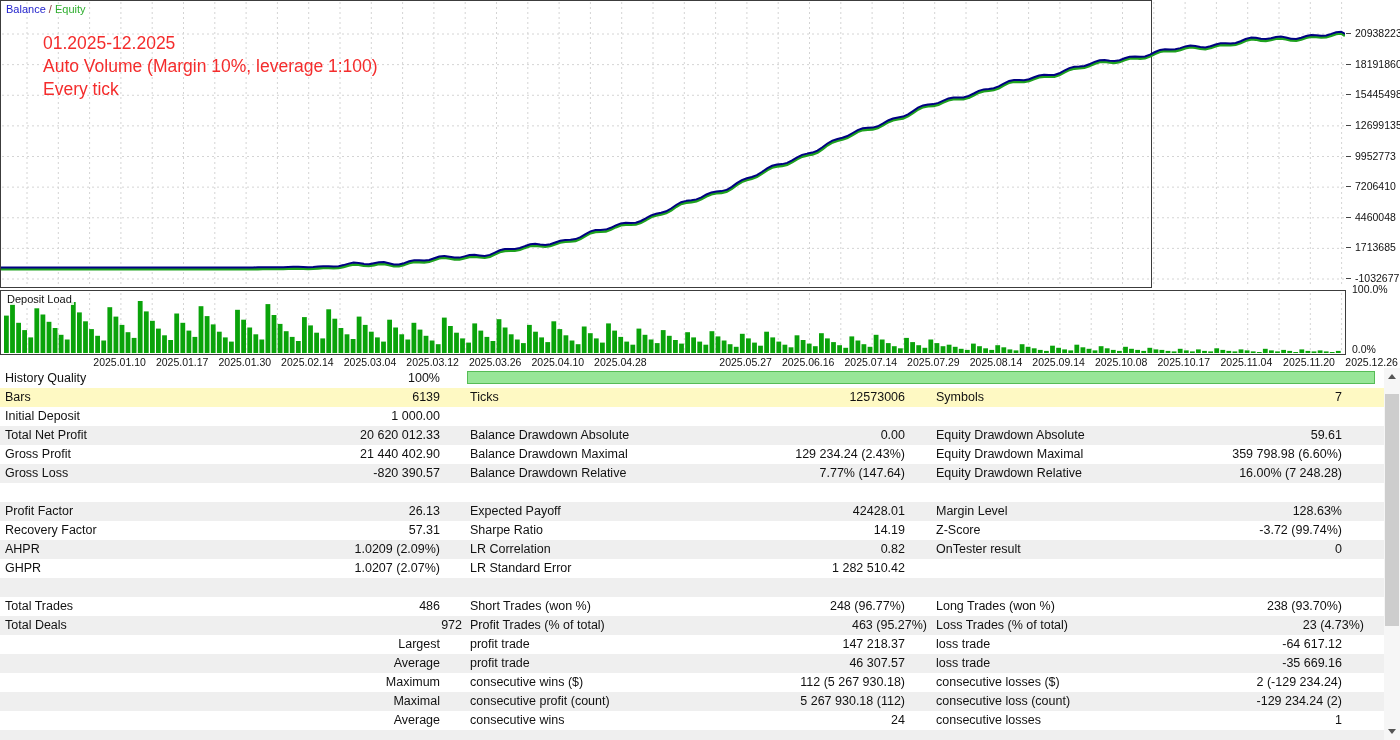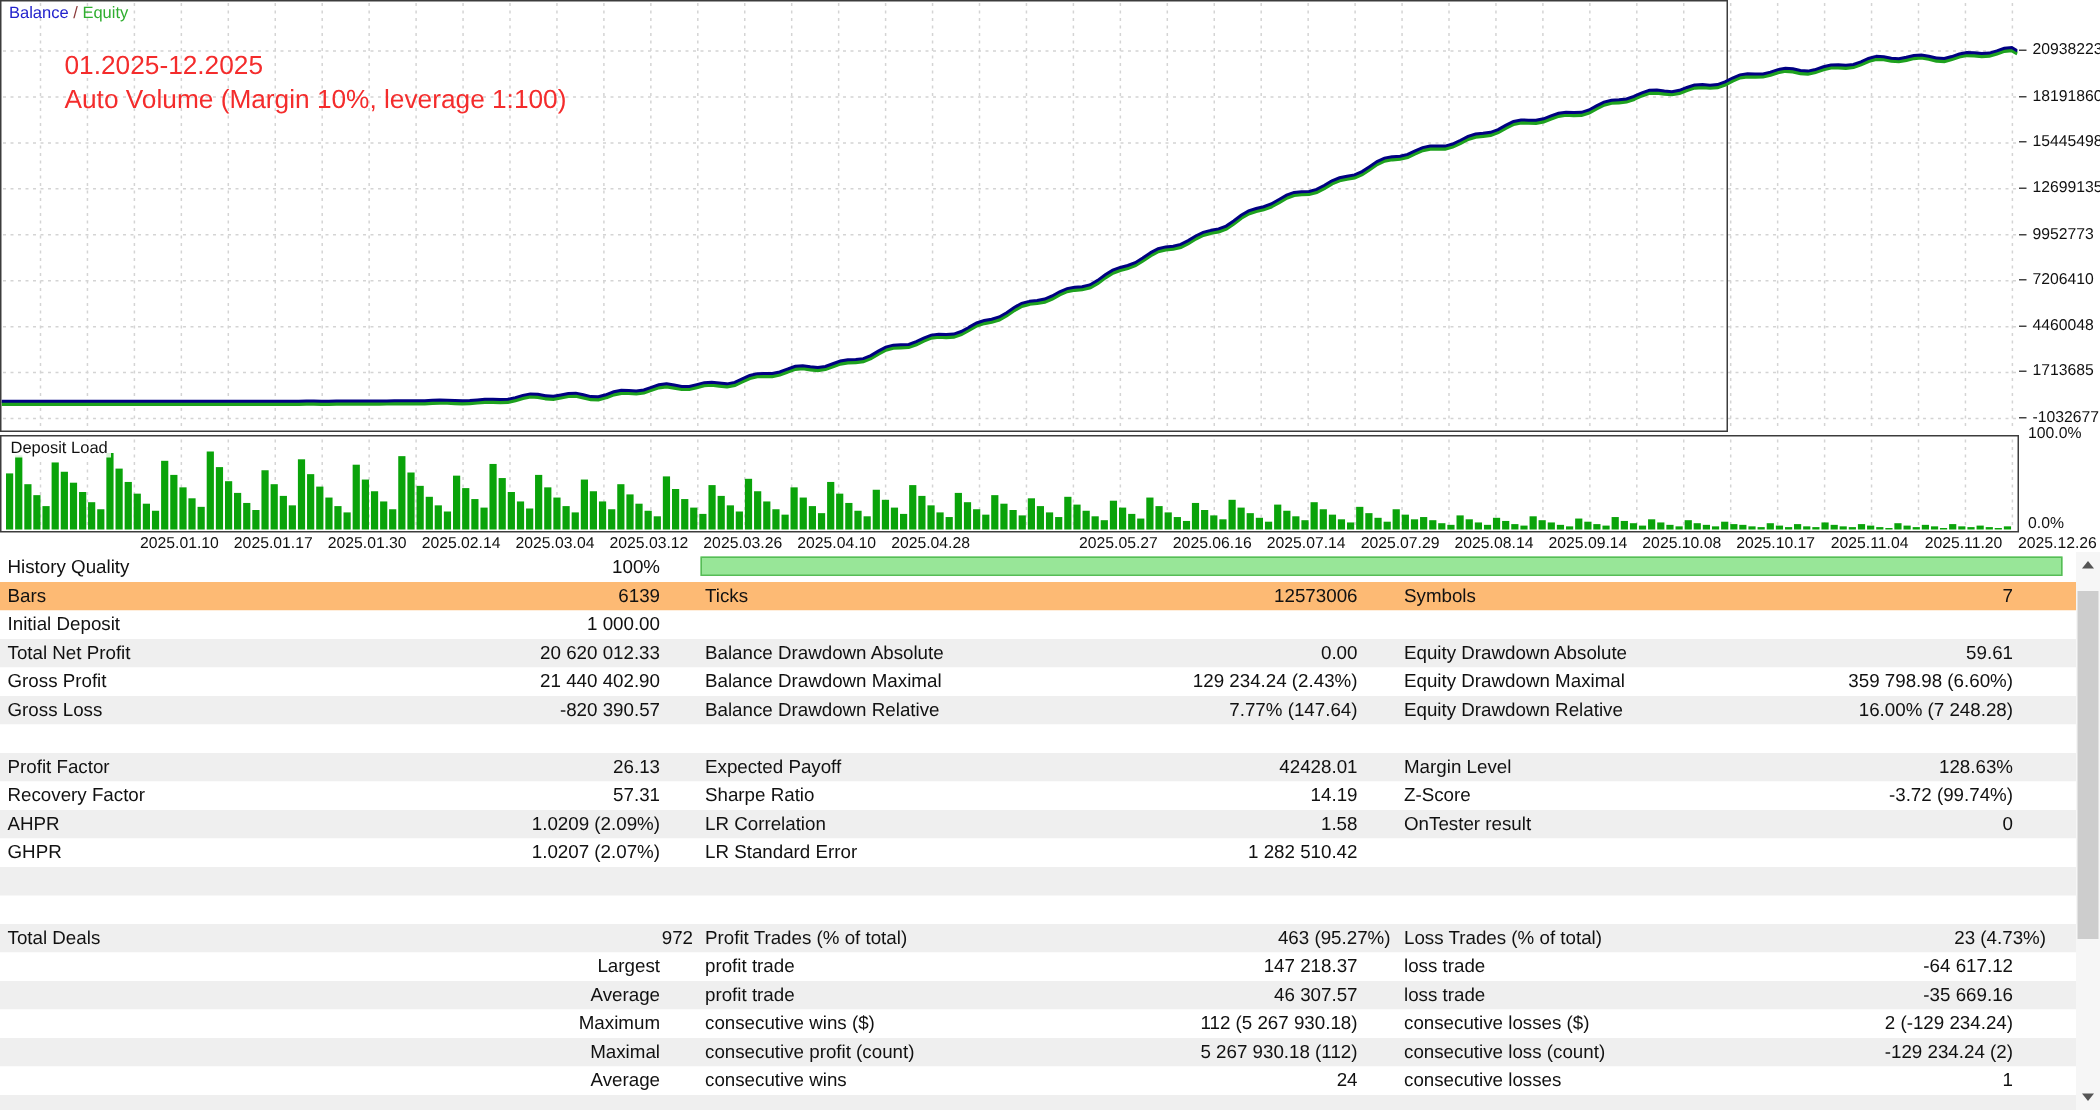--- a/index.html
+++ b/index.html
@@ -95,20 +95,21 @@
         <line x1="1" y1="216.75" x2="1343" y2="216.75" stroke="#d4d4d4" stroke-width="1" stroke-dasharray="2,3"></line>
         <line x1="1" y1="247.37500557555677" x2="1343" y2="247.37500557555677" stroke="#d4d4d4" stroke-width="1" stroke-dasharray="2,3"></line>
         <line x1="1" y1="278" x2="1343" y2="278" stroke="#d4d4d4" stroke-width="1" stroke-dasharray="2,3"></line>
         <path d="M0.0 266.5 L5.0 266.5 L10.0 266.5 L15.0 266.5 L20.0 266.5 L25.0 266.5 L30.0 266.5 L35.0 266.5 L40.0 266.5 L45.0 266.5 L50.0 266.5 L55.0 266.5 L60.0 266.5 L65.0 266.5 L70.0 266.5 L75.0 266.5 L80.0 266.5 L85.0 266.5 L90.0 266.5 L95.0 266.5 L100.0 266.5 L105.0 266.5 L107.5 266.5 L112.5 266.5 L117.5 266.5 L122.5 266.5 L127.5 266.5 L132.5 266.5 L137.5 266.5 L142.5 266.5 L147.5 266.5 L152.5 266.5 L157.5 266.5 L162.5 266.5 L167.5 266.5 L172.5 266.5 L177.5 266.5 L182.5 266.5 L187.5 266.5 L188.2 266.5 L193.2 266.5 L198.2 266.5 L203.2 266.4 L208.2 266.4 L213.2 266.5 L218.2 266.5 L223.2 266.4 L228.2 266.4 L233.2 266.4 L238.2 266.4 L241.9 266.4 L246.9 266.4 L251.9 266.4 L256.9 266.3 L261.9 266.2 L266.9 266.2 L271.9 266.2 L276.9 266.2 L281.9 266.2 L282.2 266.2 L287.2 265.9 L292.2 265.7 L297.2 265.8 L302.2 266.0 L307.2 266.2 L312.2 266.0 L317.2 265.6 L322.2 265.2 L322.6 265.2 L327.6 265.2 L332.6 265.4 L337.6 265.2 L342.6 264.1 L347.6 262.6 L352.6 261.6 L357.6 261.9 L362.6 262.8 L362.9 262.9 L367.9 263.2 L372.9 262.3 L377.9 261.3 L382.9 261.1 L387.9 262.2 L392.9 263.4 L397.9 263.5 L402.9 262.2 L403.2 262.1 L408.2 260.2 L413.2 259.2 L418.2 259.3 L423.2 259.6 L428.2 259.0 L433.2 257.2 L438.2 255.5 L443.2 254.9 L443.5 254.9 L448.5 255.7 L453.5 256.6 L458.5 256.6 L463.5 255.4 L468.5 254.1 L473.5 253.8 L478.5 254.4 L483.5 254.9 L483.8 254.9 L488.8 253.9 L493.8 251.6 L498.8 249.3 L503.8 248.1 L508.8 248.0 L513.8 248.0 L518.8 247.0 L523.8 245.1 L524.2 245.0 L529.2 243.2 L534.2 242.8 L539.2 243.5 L544.2 244.0 L549.2 243.3 L554.2 241.5 L559.2 239.7 L564.2 238.9 L564.5 238.9 L569.5 238.7 L574.5 238.1 L579.5 236.1 L584.5 233.1 L589.5 230.4 L594.5 229.1 L599.5 228.9 L604.5 228.6 L604.8 228.6 L609.8 226.8 L614.8 224.4 L619.8 222.4 L624.8 221.8 L629.8 222.0 L634.8 221.7 L639.8 220.0 L644.8 217.3 L645.1 217.1 L650.1 214.3 L655.1 212.7 L660.1 211.8 L665.1 210.3 L670.1 207.5 L675.1 204.0 L680.1 201.2 L685.1 199.9 L685.4 199.8 L690.4 199.3 L695.4 198.4 L700.4 196.3 L705.4 193.5 L710.4 191.4 L715.4 190.5 L720.4 190.1 L725.4 188.9 L725.8 188.8 L730.8 185.9 L735.8 182.2 L740.8 179.1 L745.8 177.3 L750.8 176.0 L755.8 174.1 L760.8 171.0 L765.8 167.6 L766.1 167.4 L771.1 164.8 L776.1 163.6 L781.1 163.1 L786.1 161.9 L791.1 159.4 L796.1 156.3 L801.1 153.9 L806.1 152.6 L806.4 152.5 L811.4 151.6 L816.4 149.7 L821.4 146.3 L826.4 142.5 L831.4 139.6 L836.4 138.0 L841.4 136.8 L846.4 135.0 L846.7 134.8 L851.7 132.0 L856.7 129.1 L861.7 127.3 L866.7 126.8 L871.7 126.6 L876.7 125.3 L881.7 122.7 L886.7 119.7 L887.0 119.5 L892.0 117.5 L897.0 116.5 L902.0 115.6 L907.0 113.4 L912.0 110.1 L917.0 106.7 L922.0 104.4 L927.0 103.5 L927.4 103.5 L932.4 103.1 L937.4 101.9 L942.4 99.6 L947.4 97.4 L952.4 96.4 L957.4 96.4 L962.4 96.4 L967.4 95.0 L967.7 94.9 L972.7 92.5 L977.7 89.9 L982.7 88.4 L987.7 87.9 L992.7 87.2 L997.7 85.4 L1002.7 82.6 L1007.7 80.1 L1008.0 80.0 L1013.0 79.0 L1018.0 79.1 L1023.0 79.2 L1028.0 78.2 L1033.0 76.3 L1038.0 74.5 L1043.0 73.8 L1048.0 74.0 L1048.3 74.0 L1053.3 73.9 L1058.3 72.3 L1063.3 69.6 L1068.3 67.1 L1073.3 65.8 L1078.3 65.5 L1083.3 65.0 L1088.3 63.3 L1088.6 63.1 L1093.6 60.9 L1098.6 59.2 L1103.6 59.0 L1108.6 59.7 L1113.6 60.1 L1118.6 59.2 L1123.6 57.3 L1128.6 55.7 L1129.0 55.7 L1134.0 55.4 L1139.0 55.8 L1144.0 55.4 L1149.0 53.6 L1154.0 51.0 L1159.0 48.9 L1164.0 48.2 L1169.0 48.4 L1169.3 48.4 L1174.3 48.3 L1179.3 47.1 L1184.3 45.4 L1189.3 44.5 L1194.3 44.9 L1199.3 46.0 L1204.3 46.4 L1209.3 45.3 L1209.6 45.2 L1214.6 43.5 L1219.6 42.3 L1224.6 42.2 L1229.6 42.5 L1234.6 42.0 L1239.6 40.2 L1244.6 38.0 L1249.6 36.6 L1249.9 36.5 L1254.9 36.8 L1259.9 37.8 L1264.9 38.1 L1269.9 37.2 L1274.9 36.0 L1279.9 35.6 L1284.9 36.5 L1289.9 37.7 L1290.2 37.7 L1295.2 38.0 L1300.2 36.7 L1305.2 35.0 L1310.2 34.0 L1315.2 34.2 L1320.2 34.7 L1325.2 34.4 L1330.2 32.9 L1335.2 31.2 L1340.2 30.7 L1344 33.0" fill="none" stroke="#1ea11e" stroke-width="2.8" transform="translate(0,1.7)"></path>
         <path d="M0.0 266.5 L5.0 266.5 L10.0 266.5 L15.0 266.5 L20.0 266.5 L25.0 266.5 L30.0 266.5 L35.0 266.5 L40.0 266.5 L45.0 266.5 L50.0 266.5 L55.0 266.5 L60.0 266.5 L65.0 266.5 L70.0 266.5 L75.0 266.5 L80.0 266.5 L85.0 266.5 L90.0 266.5 L95.0 266.5 L100.0 266.5 L105.0 266.5 L107.5 266.5 L112.5 266.5 L117.5 266.5 L122.5 266.5 L127.5 266.5 L132.5 266.5 L137.5 266.5 L142.5 266.5 L147.5 266.5 L152.5 266.5 L157.5 266.5 L162.5 266.5 L167.5 266.5 L172.5 266.5 L177.5 266.5 L182.5 266.5 L187.5 266.5 L188.2 266.5 L193.2 266.5 L198.2 266.5 L203.2 266.4 L208.2 266.4 L213.2 266.5 L218.2 266.5 L223.2 266.4 L228.2 266.4 L233.2 266.4 L238.2 266.4 L241.9 266.4 L246.9 266.4 L251.9 266.4 L256.9 266.3 L261.9 266.2 L266.9 266.2 L271.9 266.2 L276.9 266.2 L281.9 266.2 L282.2 266.2 L287.2 265.9 L292.2 265.7 L297.2 265.8 L302.2 266.0 L307.2 266.2 L312.2 266.0 L317.2 265.6 L322.2 265.2 L322.6 265.2 L327.6 265.2 L332.6 265.4 L337.6 265.2 L342.6 264.1 L347.6 262.6 L352.6 261.6 L357.6 261.9 L362.6 262.8 L362.9 262.9 L367.9 263.2 L372.9 262.3 L377.9 261.3 L382.9 261.1 L387.9 262.2 L392.9 263.4 L397.9 263.5 L402.9 262.2 L403.2 262.1 L408.2 260.2 L413.2 259.2 L418.2 259.3 L423.2 259.6 L428.2 259.0 L433.2 257.2 L438.2 255.5 L443.2 254.9 L443.5 254.9 L448.5 255.7 L453.5 256.6 L458.5 256.6 L463.5 255.4 L468.5 254.1 L473.5 253.8 L478.5 254.4 L483.5 254.9 L483.8 254.9 L488.8 253.9 L493.8 251.6 L498.8 249.3 L503.8 248.1 L508.8 248.0 L513.8 248.0 L518.8 247.0 L523.8 245.1 L524.2 245.0 L529.2 243.2 L534.2 242.8 L539.2 243.5 L544.2 244.0 L549.2 243.3 L554.2 241.5 L559.2 239.7 L564.2 238.9 L564.5 238.9 L569.5 238.7 L574.5 238.1 L579.5 236.1 L584.5 233.1 L589.5 230.4 L594.5 229.1 L599.5 228.9 L604.5 228.6 L604.8 228.6 L609.8 226.8 L614.8 224.4 L619.8 222.4 L624.8 221.8 L629.8 222.0 L634.8 221.7 L639.8 220.0 L644.8 217.3 L645.1 217.1 L650.1 214.3 L655.1 212.7 L660.1 211.8 L665.1 210.3 L670.1 207.5 L675.1 204.0 L680.1 201.2 L685.1 199.9 L685.4 199.8 L690.4 199.3 L695.4 198.4 L700.4 196.3 L705.4 193.5 L710.4 191.4 L715.4 190.5 L720.4 190.1 L725.4 188.9 L725.8 188.8 L730.8 185.9 L735.8 182.2 L740.8 179.1 L745.8 177.3 L750.8 176.0 L755.8 174.1 L760.8 171.0 L765.8 167.6 L766.1 167.4 L771.1 164.8 L776.1 163.6 L781.1 163.1 L786.1 161.9 L791.1 159.4 L796.1 156.3 L801.1 153.9 L806.1 152.6 L806.4 152.5 L811.4 151.6 L816.4 149.7 L821.4 146.3 L826.4 142.5 L831.4 139.6 L836.4 138.0 L841.4 136.8 L846.4 135.0 L846.7 134.8 L851.7 132.0 L856.7 129.1 L861.7 127.3 L866.7 126.8 L871.7 126.6 L876.7 125.3 L881.7 122.7 L886.7 119.7 L887.0 119.5 L892.0 117.5 L897.0 116.5 L902.0 115.6 L907.0 113.4 L912.0 110.1 L917.0 106.7 L922.0 104.4 L927.0 103.5 L927.4 103.5 L932.4 103.1 L937.4 101.9 L942.4 99.6 L947.4 97.4 L952.4 96.4 L957.4 96.4 L962.4 96.4 L967.4 95.0 L967.7 94.9 L972.7 92.5 L977.7 89.9 L982.7 88.4 L987.7 87.9 L992.7 87.2 L997.7 85.4 L1002.7 82.6 L1007.7 80.1 L1008.0 80.0 L1013.0 79.0 L1018.0 79.1 L1023.0 79.2 L1028.0 78.2 L1033.0 76.3 L1038.0 74.5 L1043.0 73.8 L1048.0 74.0 L1048.3 74.0 L1053.3 73.9 L1058.3 72.3 L1063.3 69.6 L1068.3 67.1 L1073.3 65.8 L1078.3 65.5 L1083.3 65.0 L1088.3 63.3 L1088.6 63.1 L1093.6 60.9 L1098.6 59.2 L1103.6 59.0 L1108.6 59.7 L1113.6 60.1 L1118.6 59.2 L1123.6 57.3 L1128.6 55.7 L1129.0 55.7 L1134.0 55.4 L1139.0 55.8 L1144.0 55.4 L1149.0 53.6 L1154.0 51.0 L1159.0 48.9 L1164.0 48.2 L1169.0 48.4 L1169.3 48.4 L1174.3 48.3 L1179.3 47.1 L1184.3 45.4 L1189.3 44.5 L1194.3 44.9 L1199.3 46.0 L1204.3 46.4 L1209.3 45.3 L1209.6 45.2 L1214.6 43.5 L1219.6 42.3 L1224.6 42.2 L1229.6 42.5 L1234.6 42.0 L1239.6 40.2 L1244.6 38.0 L1249.6 36.6 L1249.9 36.5 L1254.9 36.8 L1259.9 37.8 L1264.9 38.1 L1269.9 37.2 L1274.9 36.0 L1279.9 35.6 L1284.9 36.5 L1289.9 37.7 L1290.2 37.7 L1295.2 38.0 L1300.2 36.7 L1305.2 35.0 L1310.2 34.0 L1315.2 34.2 L1320.2 34.7 L1325.2 34.4 L1330.2 32.9 L1335.2 31.2 L1340.2 30.7 L1344 33.0" fill="none" stroke="#000082" stroke-width="2"></path>
       </svg>
     <div class="legend"><span id="lgBal" style="color: rgb(34, 34, 204);">Balance</span><span id="lgSep" style="color: rgb(139, 58, 58);"> / </span><span id="lgEq" style="color: rgb(47, 174, 47);">Equity</span></div>
     <div class="annotation" id="annotation" style="color: rgb(244, 44, 44);">
       <div>01.2025-12.2025</div>
       <div>Auto Volume (Margin 10%, leverage 1:100)</div>
+      <div>Every tick</div>
     </div>
   </div>
 
   <div id="yAxis">
       <div class="ytick" style="top: 33px;"></div>
       <div class="ylab" style="top: 27px;">20938223</div>
       <div class="ytick" style="top: 63.625px;"></div>
       <div class="ylab" style="top: 57.625px;">18191860</div>
       <div class="ytick" style="top: 94.25px;"></div>
       <div class="ylab" style="top: 88.25px;">15445498</div>
@@ -422,21 +423,21 @@
       <div class="xlab" style="left: 1309px;">2025.11.20</div>
       <div class="xlab" style="left: 1371.6px;">2025.12.26</div>
     </div>
 
   <div id="statsTable">
       <div class="trow" style="top: 0px;">
         <span class="c l1">History Quality</span>
         <span class="c v1">100%</span>
         <div class="qbar" style="background: rgb(152, 230, 152); border: 1px solid rgb(86, 188, 86);"></div>
       </div>
-      <div class="trow alt" style="top: 19px; background: #fdba74;">
+      <div class="trow alt" style="top: 19px; background: #fef9c3;">
         <span class="c l1">Bars</span>
         <span class="c v1">6139</span>
         <span class="c l2">Ticks</span>
         <span class="c v2">12573006</span>
         <span class="c l3">Symbols</span>
         <span class="c v3">7</span>
       </div>
       <div class="trow" style="top: 38px;">
         <span class="c l1">Initial Deposit</span>
         <span class="c v1">1 000.00</span>
@@ -479,31 +480,39 @@
         <span class="c v1">57.31</span>
         <span class="c l2">Sharpe Ratio</span>
         <span class="c v2">14.19</span>
         <span class="c l3">Z-Score</span>
         <span class="c v3">-3.72 (99.74%)</span>
       </div>
       <div class="trow alt" style="top: 171px; background: rgb(239, 239, 239);">
         <span class="c l1">AHPR</span>
         <span class="c v1">1.0209 (2.09%)</span>
         <span class="c l2">LR Correlation</span>
-        <span class="c v2">1.58</span>
+        <span class="c v2">0.82</span>
         <span class="c l3">OnTester result</span>
         <span class="c v3">0</span>
       </div>
       <div class="trow" style="top: 190px;">
         <span class="c l1">GHPR</span>
         <span class="c v1">1.0207 (2.07%)</span>
         <span class="c l2">LR Standard Error</span>
         <span class="c v2">1 282 510.42</span>
       </div>
       <div class="trow alt" style="top: 209px; background: rgb(239, 239, 239);"></div>
+      <div class="trow" style="top: 228px;">
+        <span class="c l1">Total Trades</span>
+        <span class="c v1">486</span>
+        <span class="c l2">Short Trades (won %)</span>
+        <span class="c v2">248 (96.77%)</span>
+        <span class="c l3">Long Trades (won %)</span>
+        <span class="c v3">238 (93.70%)</span>
+      </div>
       <div class="trow alt" style="top: 247px; background: rgb(239, 239, 239); padding-left: 22px;">
         <span class="c l1">Total Deals</span>
         <span class="c v1">972</span>
         <span class="c l2">Profit Trades (% of total)</span>
         <span class="c v2">463 (95.27%)</span>
         <span class="c l3">Loss Trades (% of total)</span>
         <span class="c v3">23 (4.73%)</span>
       </div>
       <div class="trow" style="top: 266px;">
         <span class="c v1">Largest</span>

